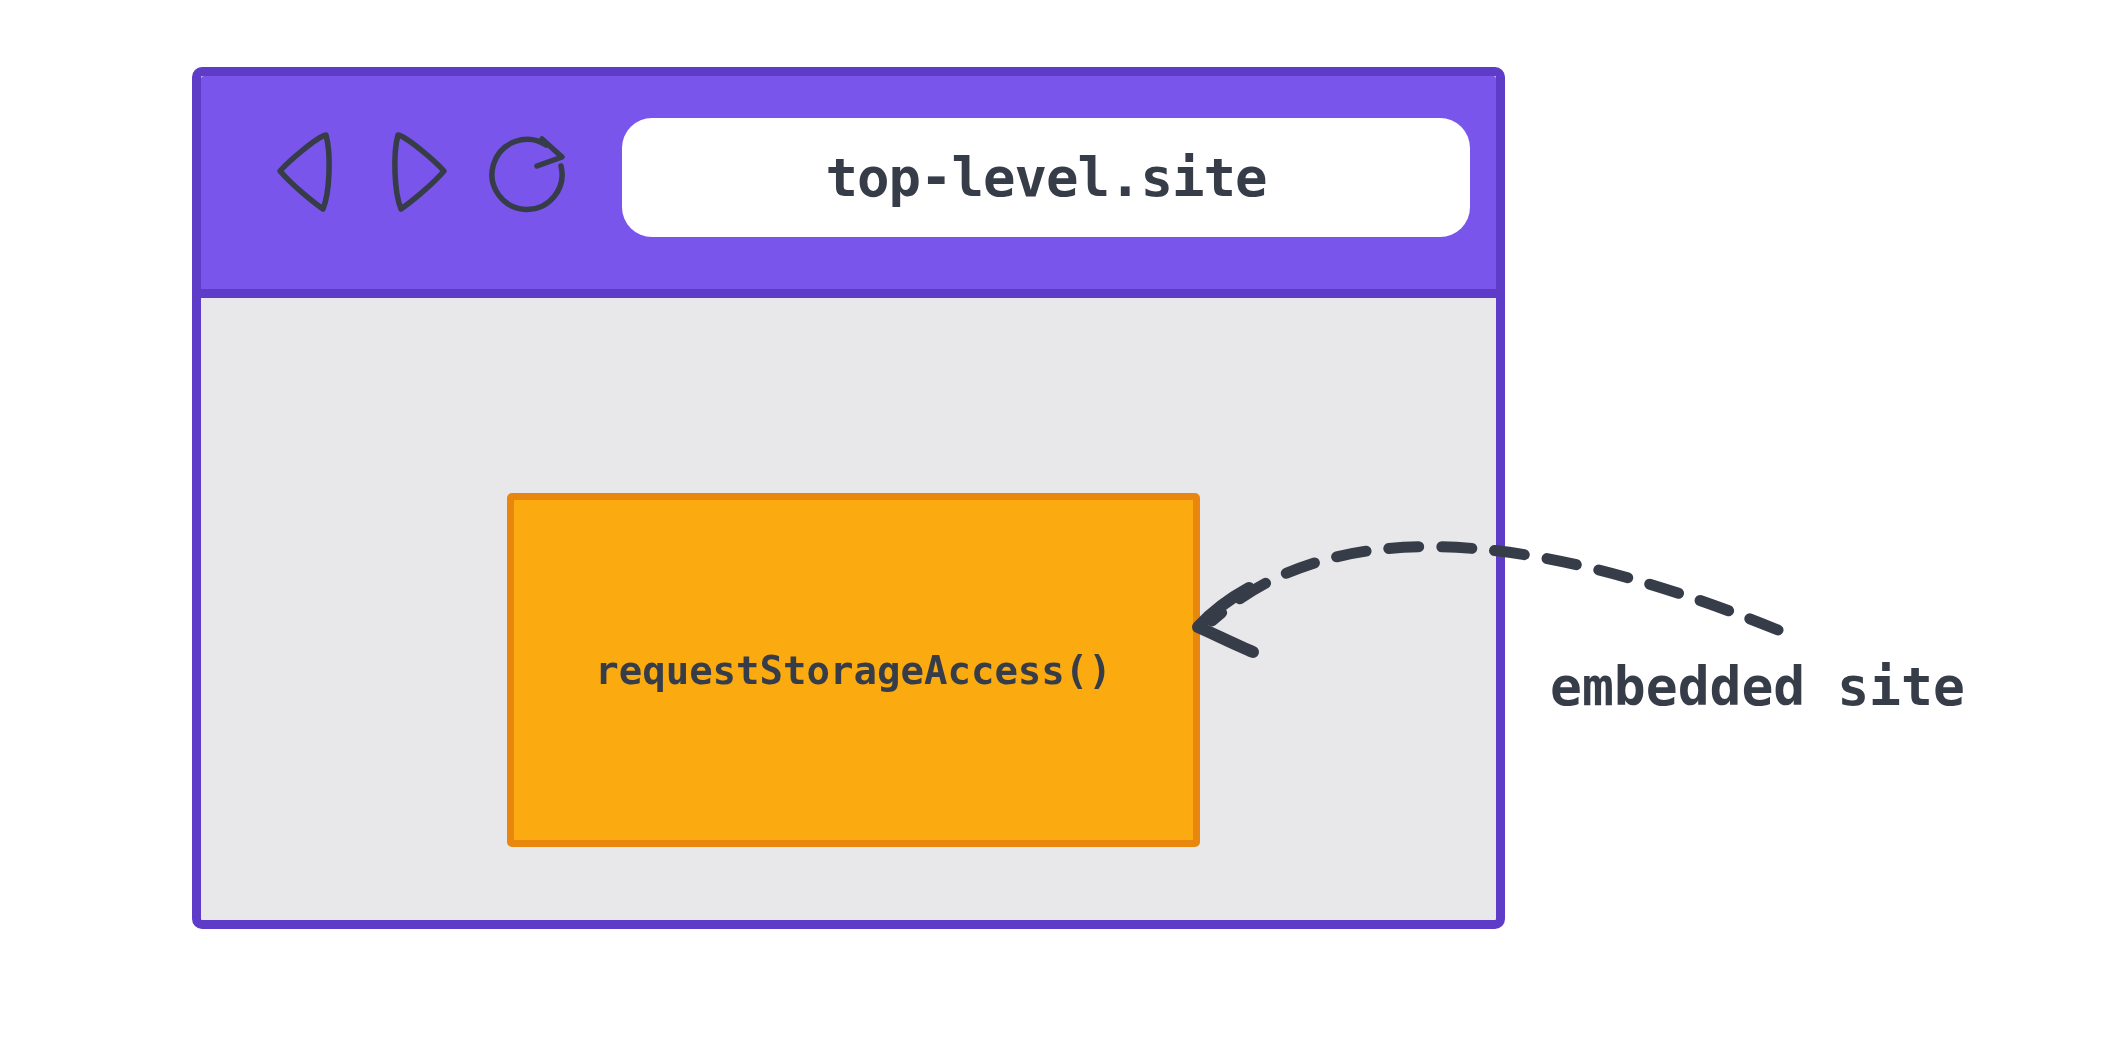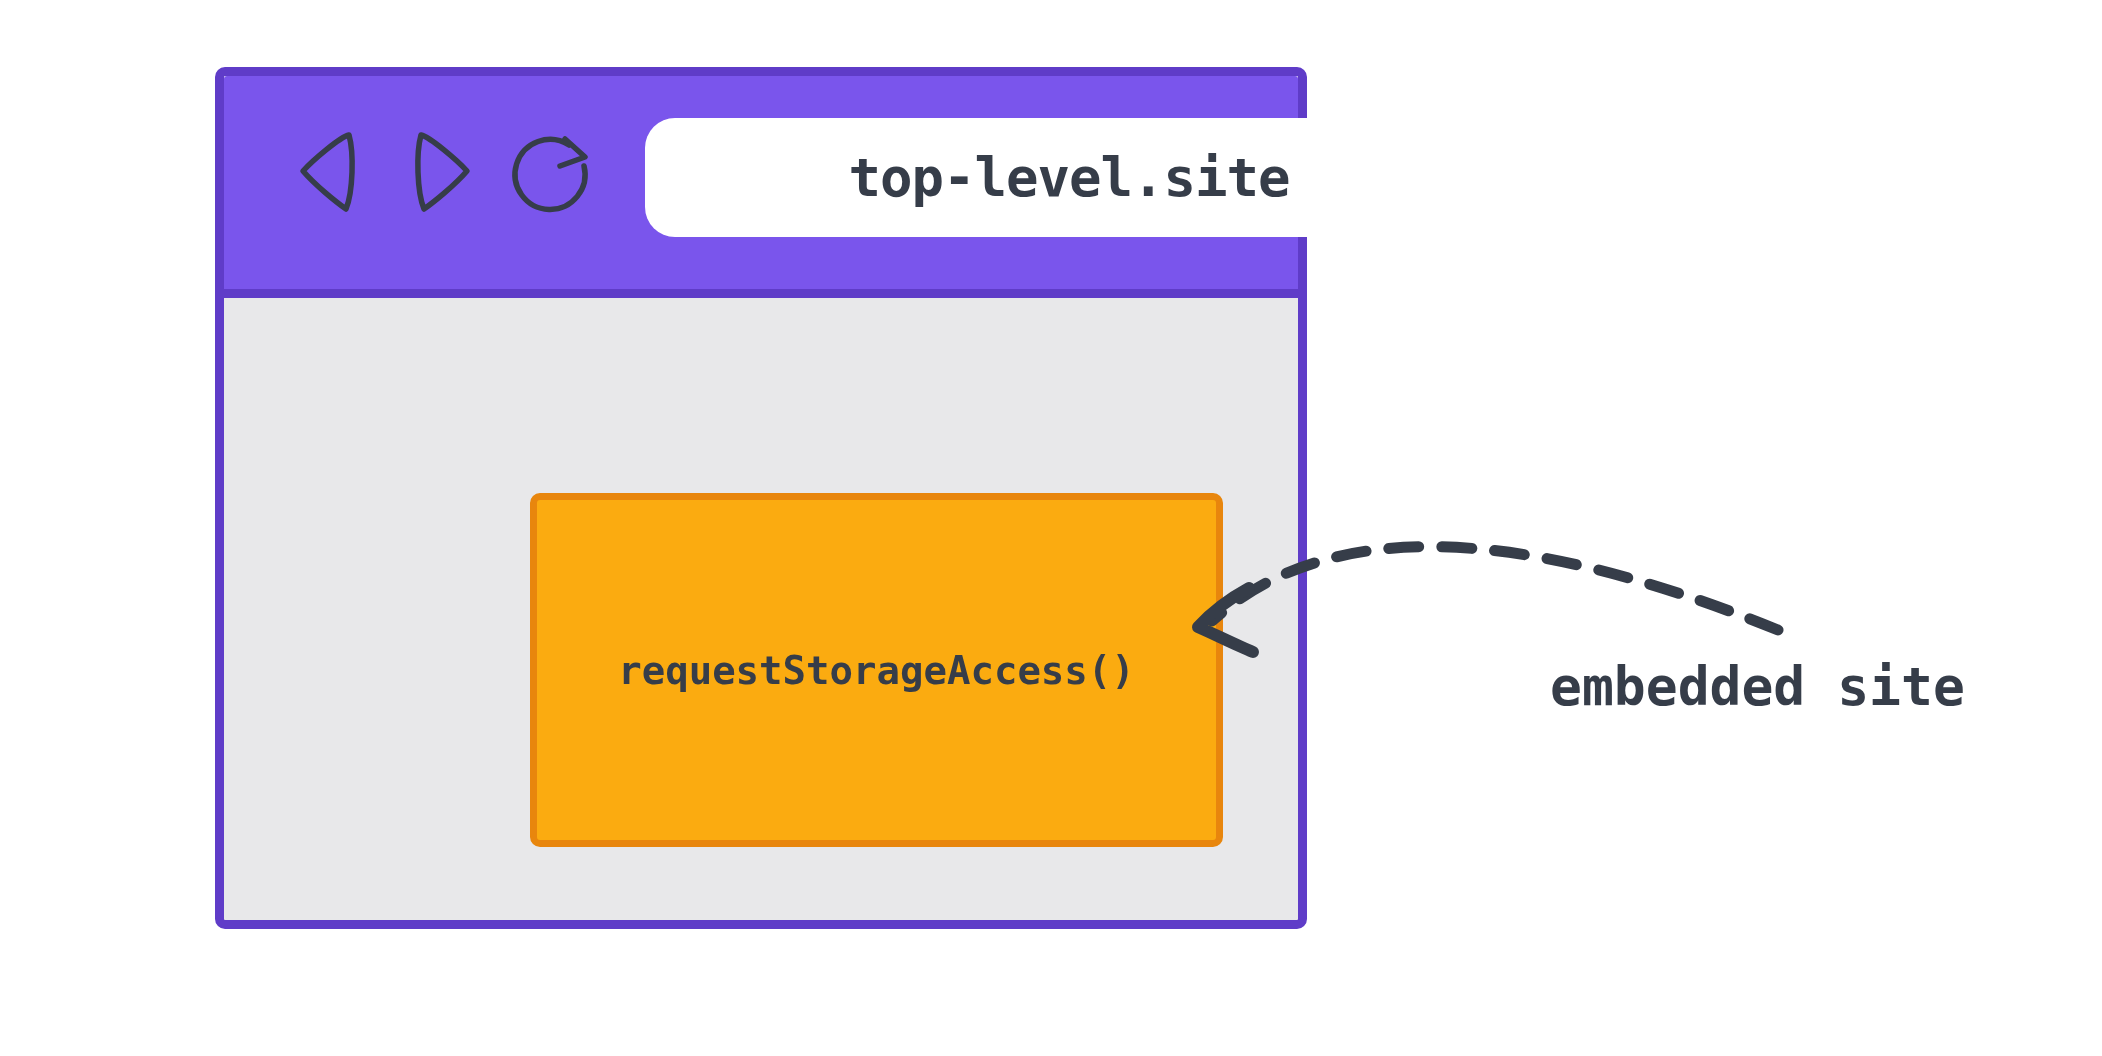--- a/index.html
+++ b/index.html
@@ -9,28 +9,27 @@
     height: 1056px;
     background: #ffffff;
     overflow: hidden;
     font-family: "DejaVu Sans Mono", monospace;
   }
 
   
   .window {
     position: absolute;
     left: 192px; top: 67px;
-    width: 1092px; height: 862px;
+    width: 1313px; height: 862px;
     box-sizing: border-box;
     border: 9px solid #5f3cc8;
     border-radius: 10px;
     background: #e8e8ea;
     display: flex;
     flex-direction: column;
-    margin-left: 23px;
   }
   .toolbar {
     position: relative;
     height: 222px;
     box-sizing: border-box;
     background: #7a55ec;
     border-bottom: 9px solid #5f3cc8;
     border-radius: 3px 3px 0 0;
     flex: 0 0 auto;
   }
@@ -60,21 +59,21 @@
   }
 
   .content { position: relative; flex: 1 1 auto; }
   .iframe-box {
     position: absolute;
     left: 306px; top: 195px;
     width: 693px; height: 354px;
     box-sizing: border-box;
     background: #fbab10;
     border: 7px solid #e8860d;
-    border-radius: 10px;
+    border-radius: 5px;
     display: flex;
     align-items: center;
     justify-content: center;
   }
   .iframe-text {
     font-size: 39px;
     font-weight: bold;
     color: #363d49;
     white-space: nowrap;
   }

